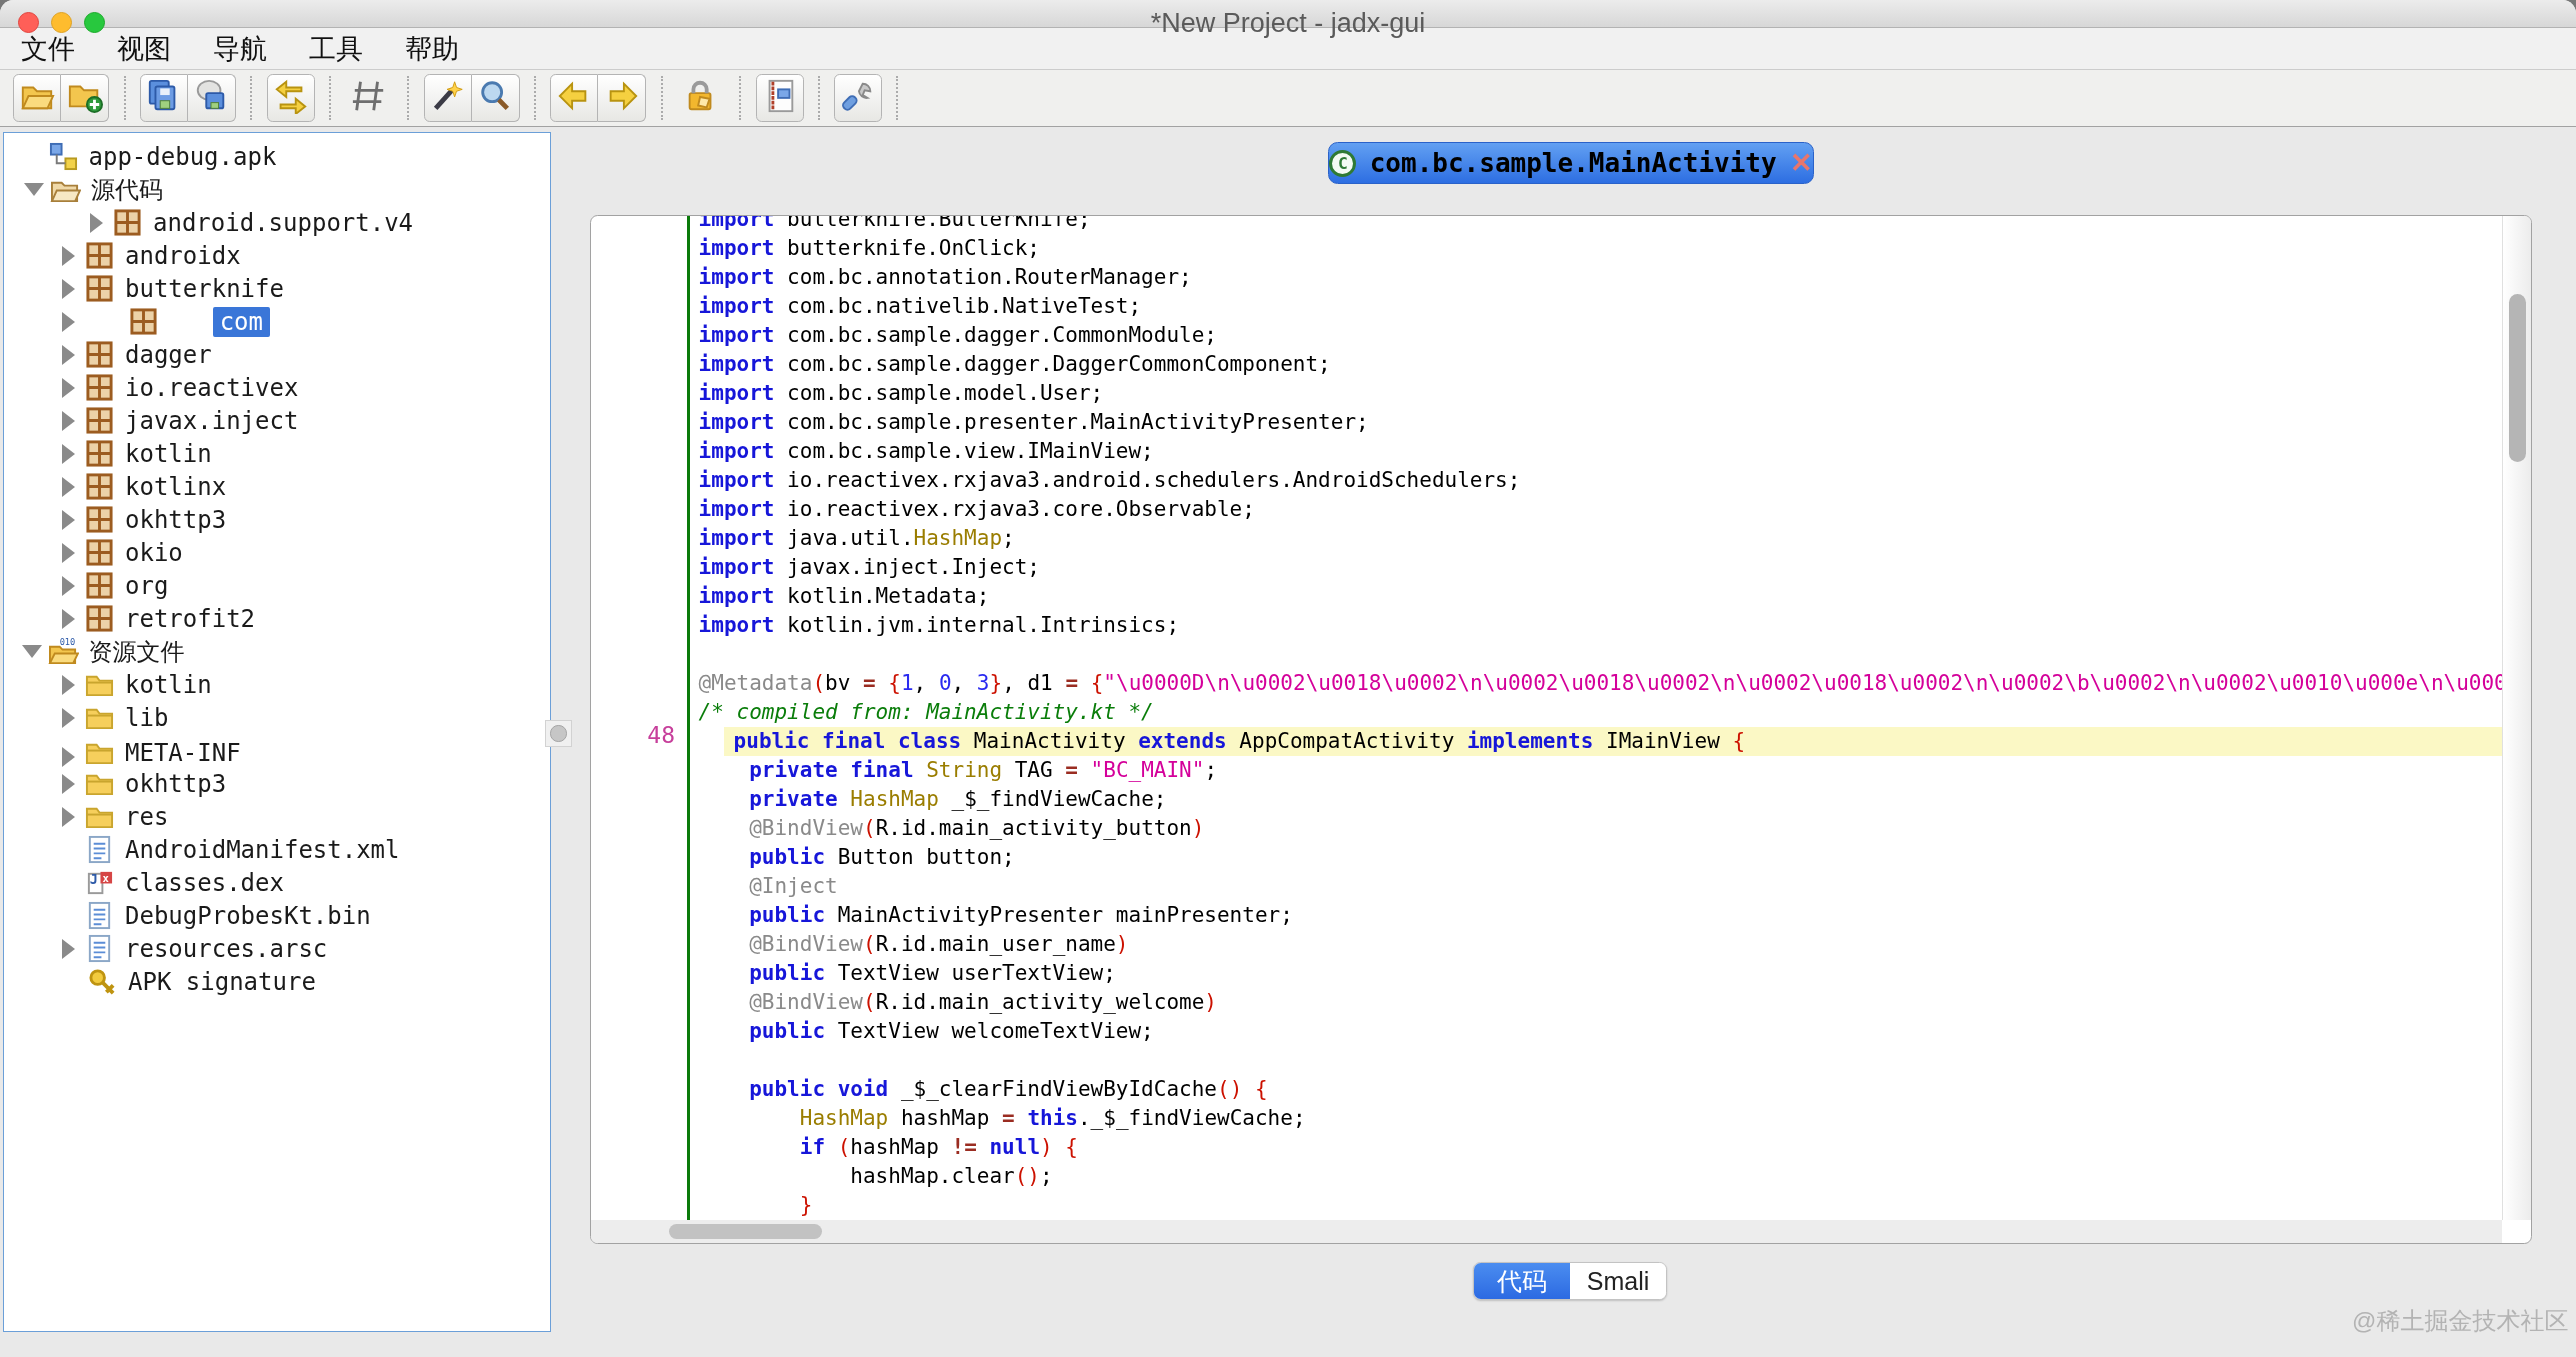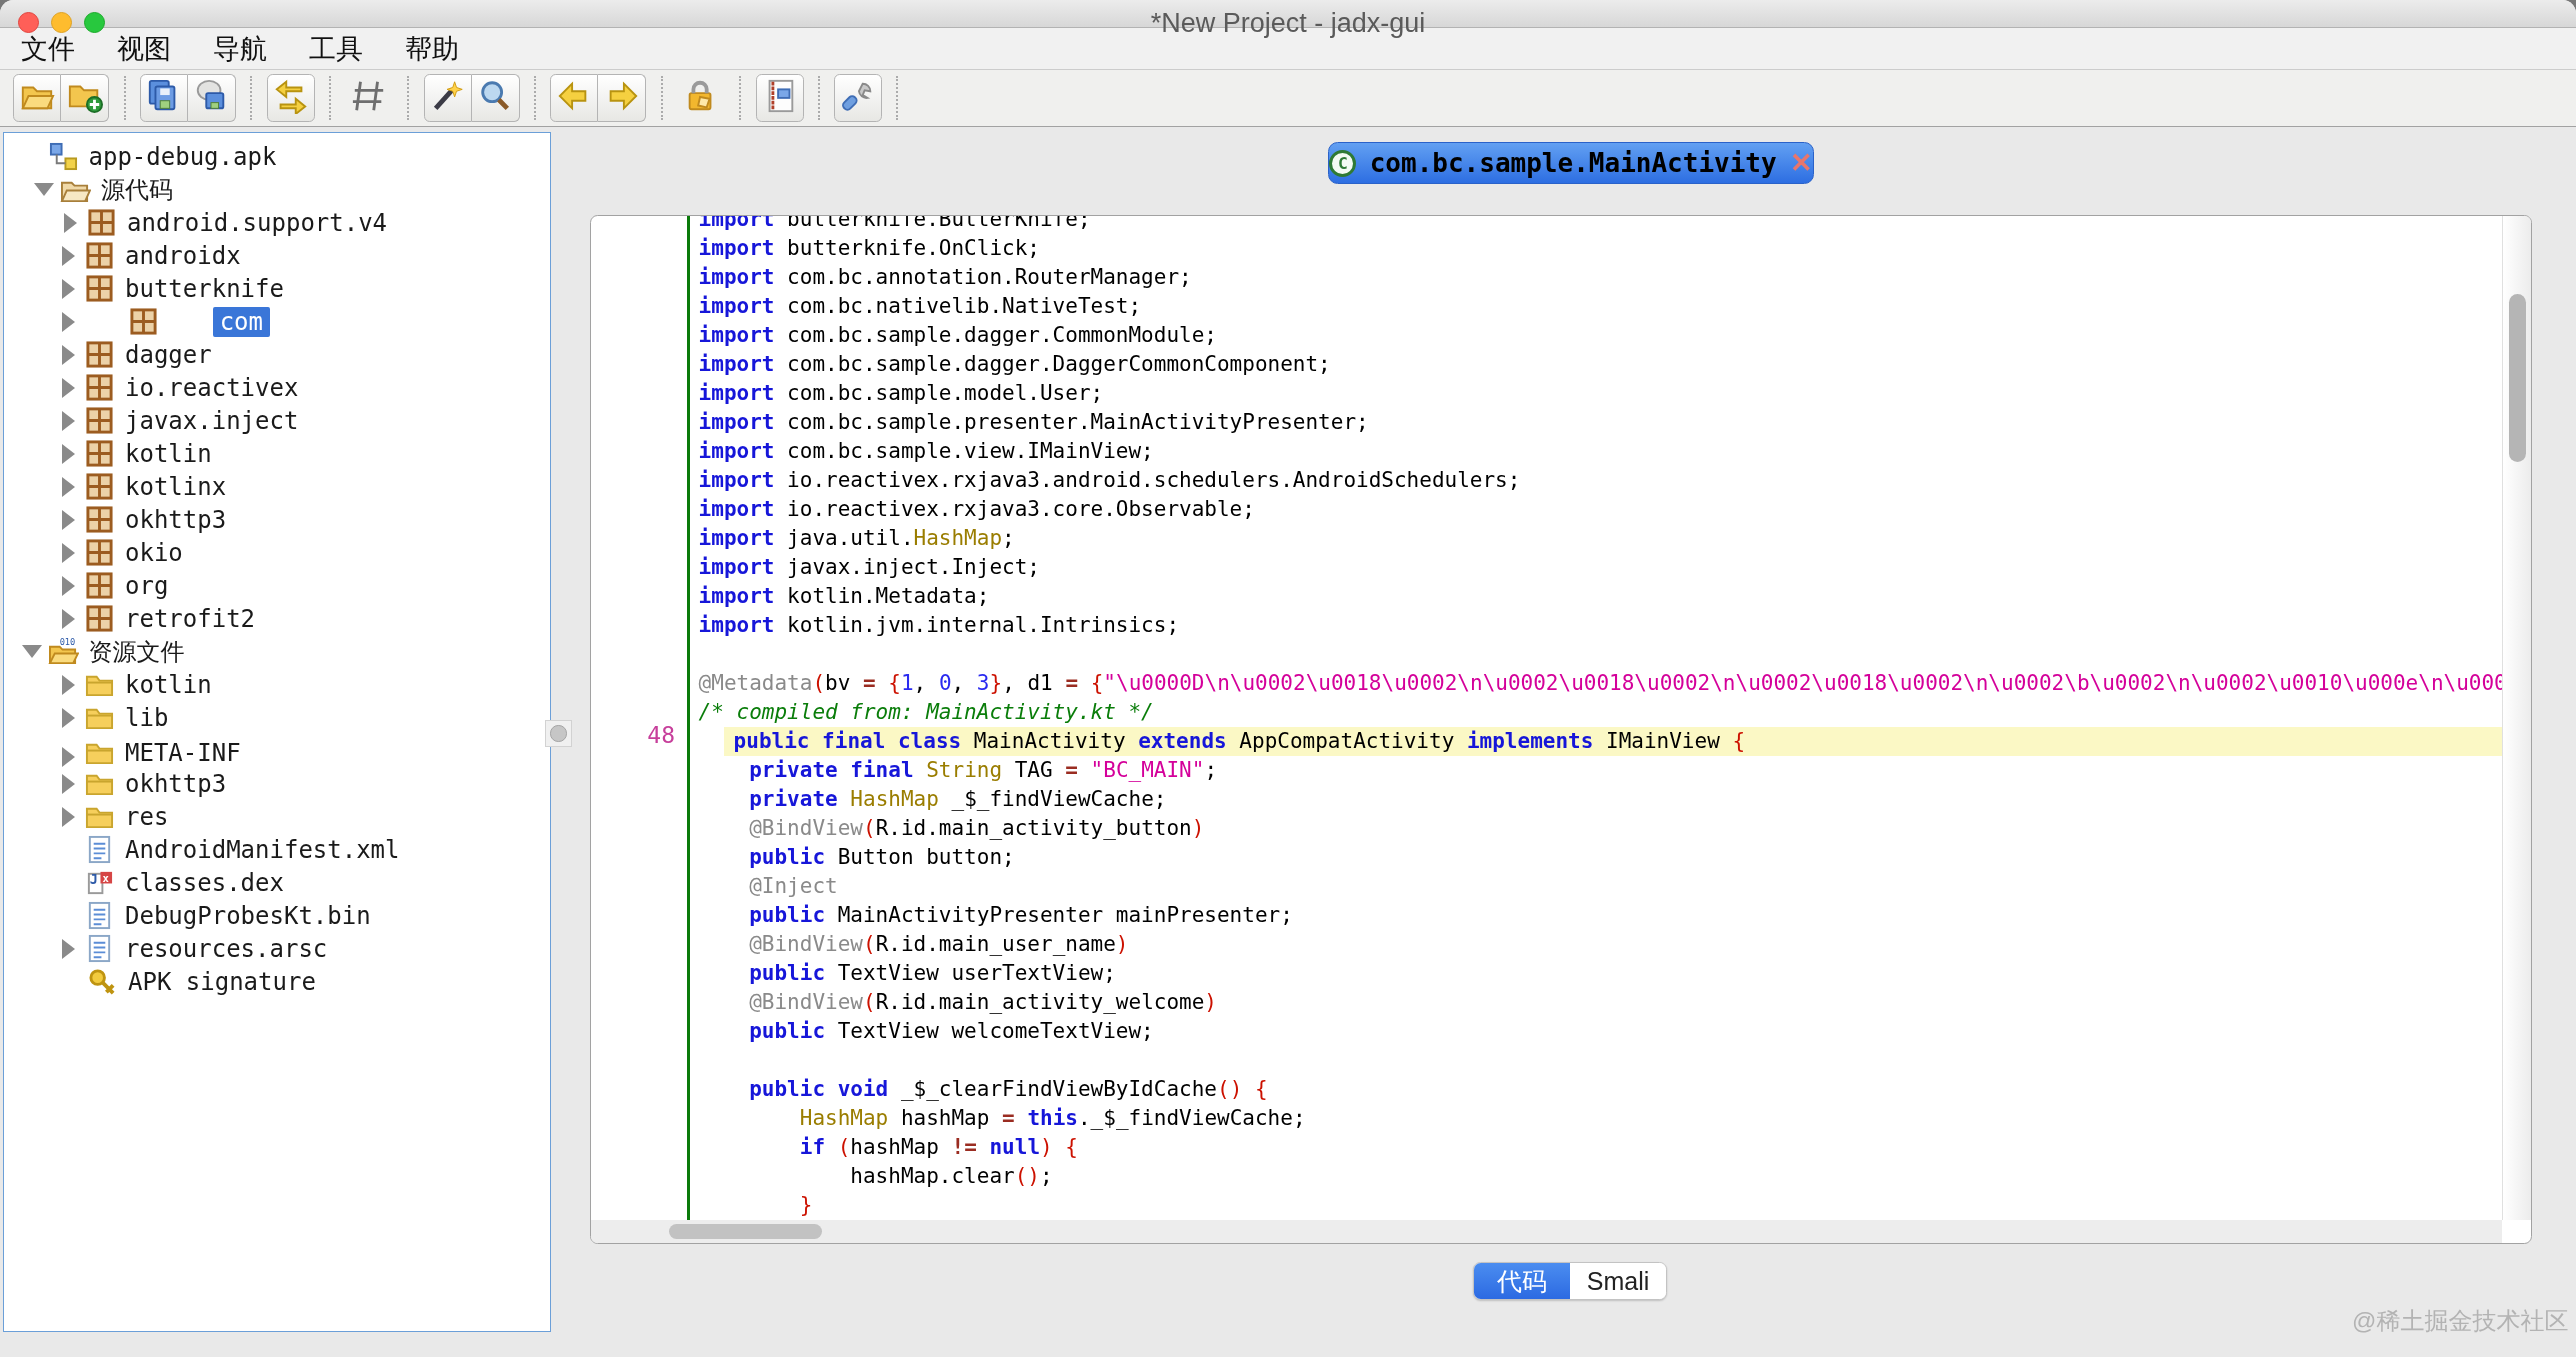--- a/index.html
+++ b/index.html
@@ -243,33 +243,33 @@
         <div class="trow" style="padding-left: 44px;">
           <div class="ticon">
             <svg width="29" height="29" viewBox="0 0 30 30">
               <rect x="2" y="2" width="11" height="11" fill="#7aa7e8" stroke="#3f6db5" stroke-width="2"></rect>
               <rect x="17" y="17" width="11" height="11" fill="#f2d24a" stroke="#b89a20" stroke-width="2"></rect>
               <path d="M8 13v9h9" fill="none" stroke="#7a7a7a" stroke-width="2"></path>
             </svg>
           </div>
           <span class="tlabel">app-debug.apk</span>
         </div>
-        <div class="trow" style="padding-left: 24px;">
+        <div class="trow" style="padding-left: 14px;">
           <div class="arrowbox">
             <div class="arr-down"></div>
           </div>
           <div class="ticon">
             <svg width="31" height="29" viewBox="0 0 32 30">
               <path d="M2 8h10l3 3h13v16H2z" fill="#f0d9a8" stroke="#a87f3a" stroke-width="2"></path>
               <path d="M2 27l5-11h24l-5 11z" fill="#f7e8c4" stroke="#a87f3a" stroke-width="2"></path>
             </svg>
           </div>
           <span class="tlabel">源代码</span>
         </div>
-        <div class="trow" style="padding-left: 50px;">
+        <div class="trow" style="padding-left: 76px;">
           <div class="arrowbox">
             <div class="arr-right"></div>
           </div>
           <div class="ticon">
             <svg width="29" height="29" viewBox="0 0 30 30">
               <rect x="3" y="3" width="24" height="24" fill="#ecd2a8" stroke="#9c5c20" stroke-width="3"></rect>
               <path d="M15 3v24M3 15h24" stroke="#9c5c20" stroke-width="3"></path>
             </svg>
           </div>
           <span class="tlabel">android.support.v4</span>

